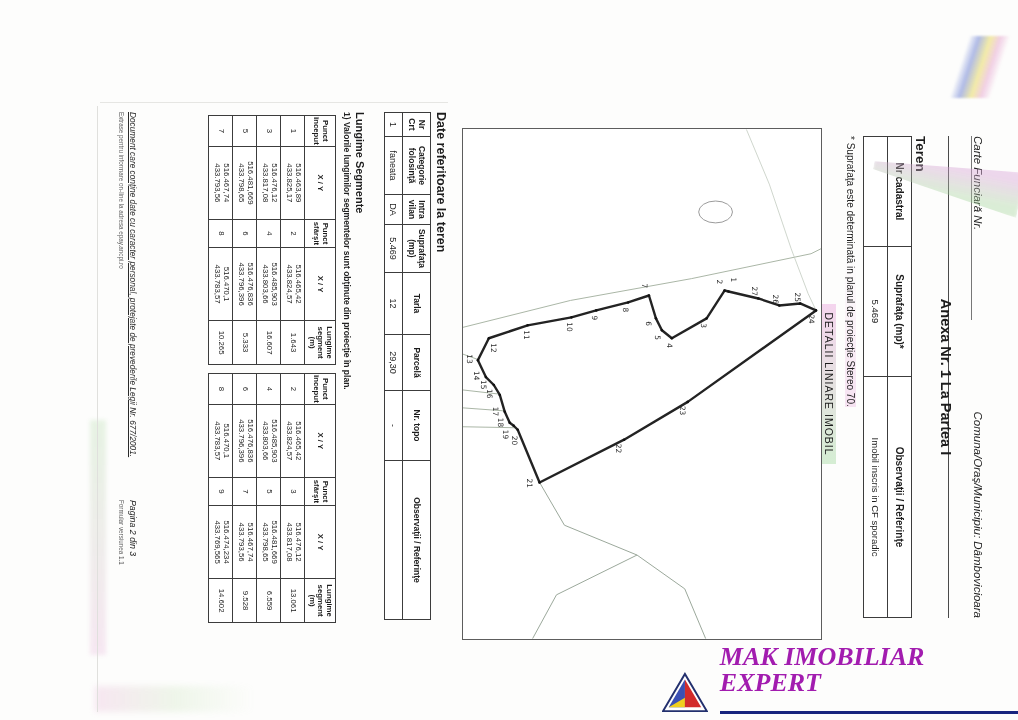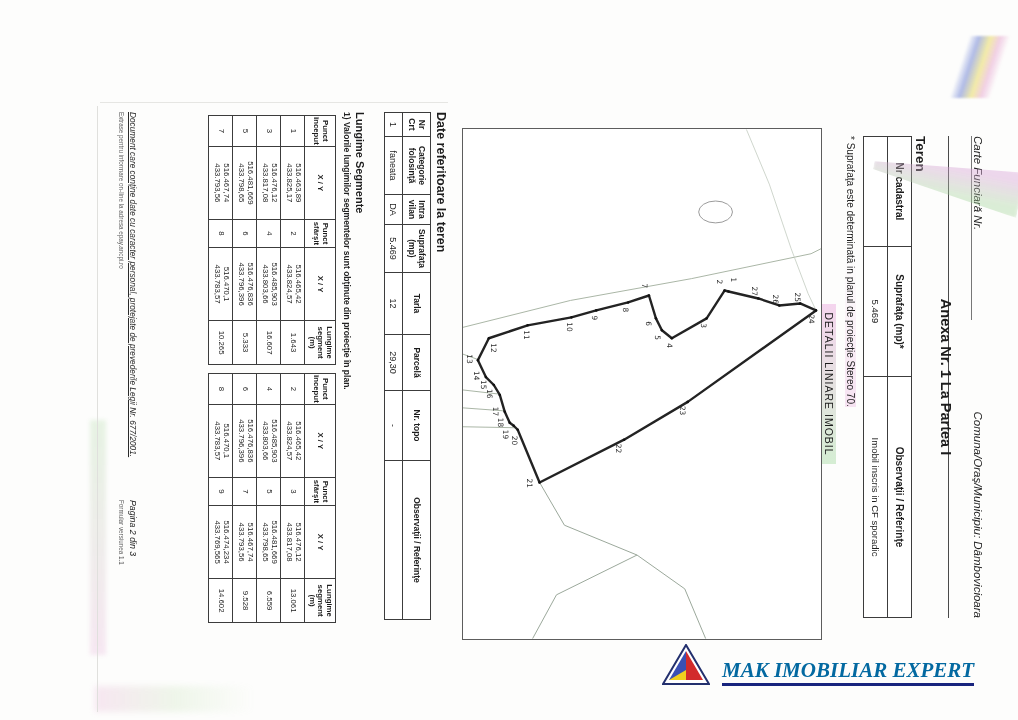--- a/index.html
+++ b/index.html
@@ -38,22 +38,22 @@
   table.seg col.cp{width:28px;} table.seg col.cxy{width:74px;} table.seg col.cl{width:44px;}
   .footer{position:absolute;top:880px;left:112px;width:508px;display:flex;justify-content:space-between;align-items:flex-start;}
   .f-left{width:365px;}
   .f1{font-size:8.3px;font-style:italic;text-decoration:underline;color:#2a2a2a;}
   .f2{font-size:6.3px;color:#5a5a5a;margin-top:3px;}
   .f-right{text-align:left;width:120px;}
   .fp{font-size:8.8px;font-style:italic;}
   .ff{font-size:6.3px;color:#5a5a5a;margin-top:3px;}
   
   .logo{position:absolute;left:662px;top:644px;display:flex;align-items:flex-end;gap:12px;}
-  .logo-text{font-family:"Liberation Serif",serif;font-weight:bold;font-style:italic;font-size:21px;
-             color:#0369a1;border-bottom:3.5px solid #18247e;padding-bottom:2px;line-height:1;}
+  .logo-text{font-family:"Liberation Serif",serif;font-weight:bold;font-style:italic;font-size:26px;
+             color:#a21caf;border-bottom:3.5px solid #18247e;padding-bottom:15px;line-height:1;}
   .smudge{position:absolute;pointer-events:none;}
   .sm-corner{right:0;top:36px;width:78px;height:62px;filter:blur(1px);
      background:linear-gradient(108deg,transparent 30%,rgba(112,132,214,0.55) 40%,rgba(236,224,110,0.6) 52%,rgba(226,152,200,0.45) 62%,transparent 72%);}
   .sm-streak{left:872px;top:158px;width:150px;height:46px;transform:rotate(11deg);filter:blur(1.5px);opacity:.75;
      background:linear-gradient(180deg,rgba(214,160,214,0.55) 20%,rgba(160,210,150,0.5) 80%);
      clip-path:polygon(0 38%,100% 0,100% 100%,0 55%);}
   .sm-left{left:90px;top:420px;width:16px;height:235px;filter:blur(2px);opacity:.45;
      background:linear-gradient(180deg,rgba(170,215,160,0.6),rgba(225,165,210,0.55));}
   .sm-bottom{left:95px;top:686px;width:160px;height:26px;filter:blur(3px);opacity:.4;
      background:linear-gradient(90deg,rgba(226,160,205,0.6),rgba(180,215,160,0.5),transparent);}

